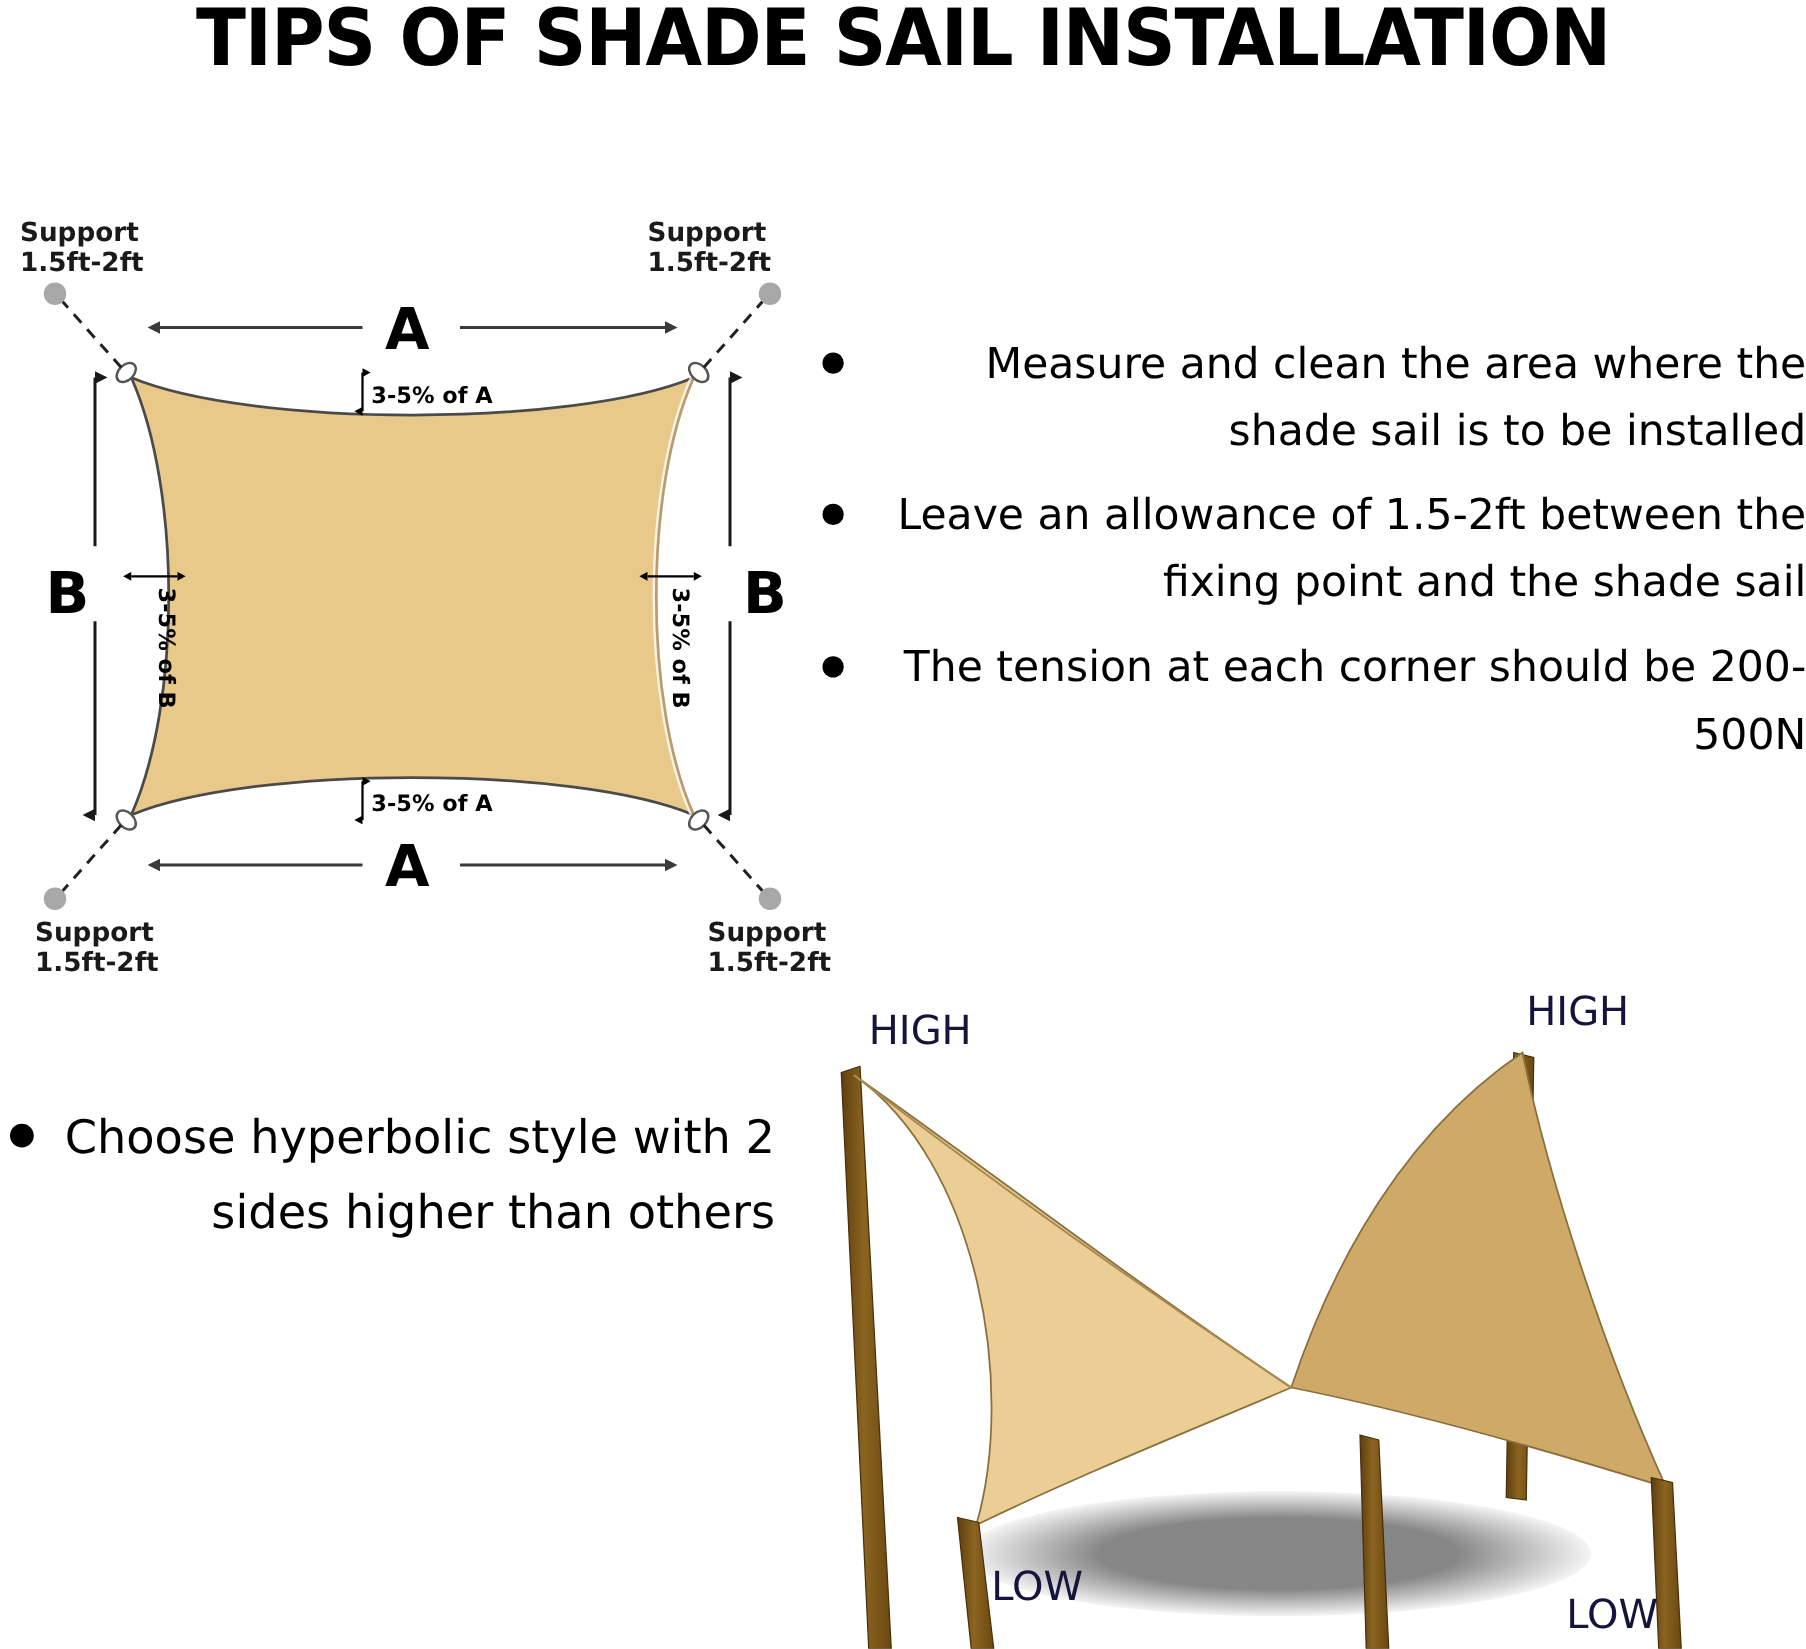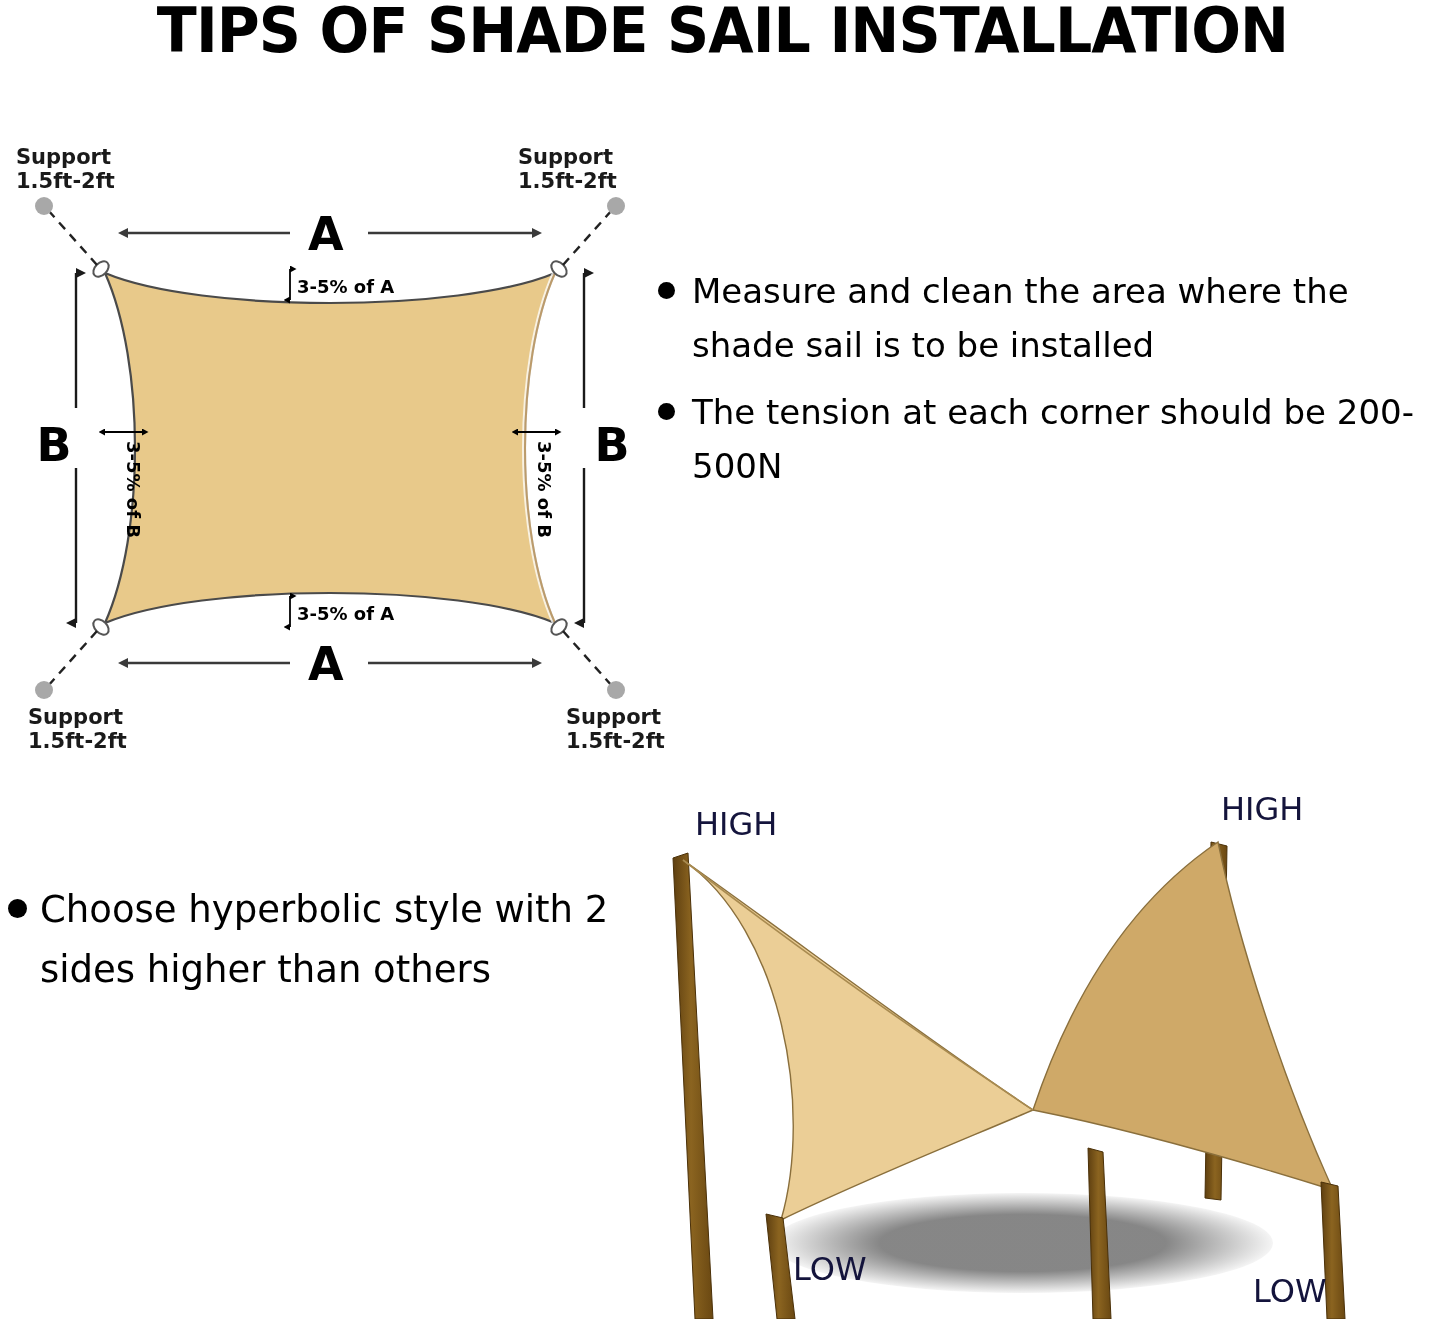--- a/index.html
+++ b/index.html
@@ -14,29 +14,29 @@
     font-weight:bold;
     font-size:63px;
     letter-spacing:-1px;
     color:#000;
     transform:scaleX(0.93);
     transform-origin:center top;
     white-space:nowrap;
   }
 
   
-  #diagram-panel{position:absolute;left:0;top:138px;width:660px;height:600px;}
+  #diagram-panel{position:absolute;left:0;top:167px;width:660px;height:600px;}
   #tips-panel{position:absolute;left:640px;top:265px;width:805px;height:400px;}
   #style-panel{position:absolute;left:0;top:880px;width:620px;height:330px;}
   #hyperbolic-panel{position:absolute;left:633px;top:780px;width:785px;height:539px;}
 
   svg{display:block;overflow:visible;}
 
   
-  .bullet-list{list-style:none;margin:0;padding:0;}
+  .bullet-list{list-style:none;margin:0;padding:0;text-align:right;}
   .bullet-item{
     position:relative;
     padding-left:52px;
     margin-bottom:14px;
     font-size:34px;
     line-height:1.58;
     color:#000;
     font-family:"DejaVu Sans","Liberation Sans",sans-serif;
   }
   .bullet-item::before{
@@ -190,20 +190,21 @@
     <g>
       <line x1="518" y1="294" x2="555" y2="294" stroke="#000" stroke-width="1.8" marker-start="url(#tinyL)" marker-end="url(#tinyR)"></line>
       <text class="svg-pct" x="538" y="303" transform="rotate(90 538 303)">3-5% of B</text>
     </g>
   </svg>
 </div>
 
 <div id="tips-panel">
   <ul class="bullet-list">
     <li class="bullet-item">Measure and clean the area where the shade sail is to be installed</li>
+    <li class="bullet-item">Leave an allowance of 1.5-2ft between the fixing point and the shade sail</li>
     <li class="bullet-item">The tension at each corner should be 200-500N</li>
   </ul>
 </div>
 
 <div id="style-panel">
   <ul class="bullet-list">
     <li class="bullet-item">Choose hyperbolic style with 2 sides higher than others</li>
   </ul>
 </div>
 

